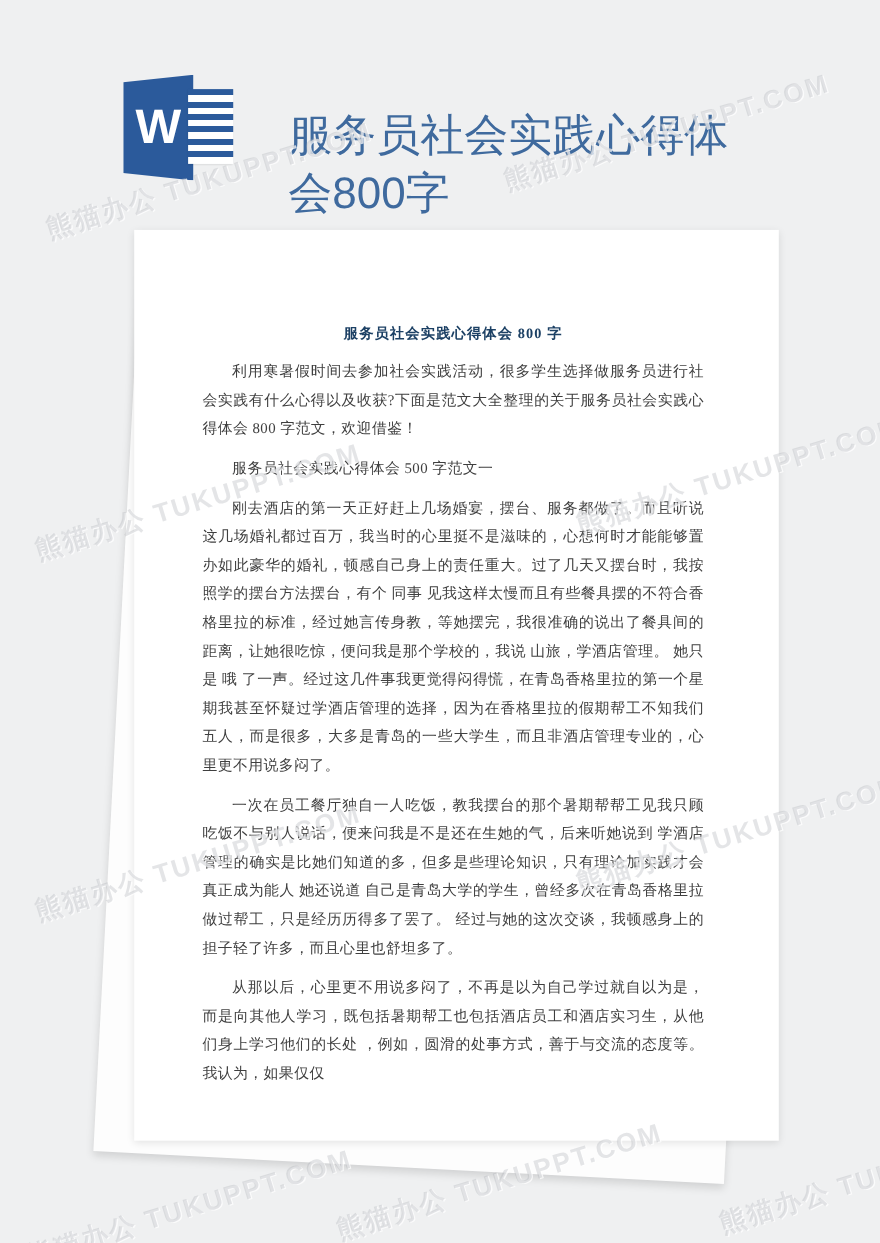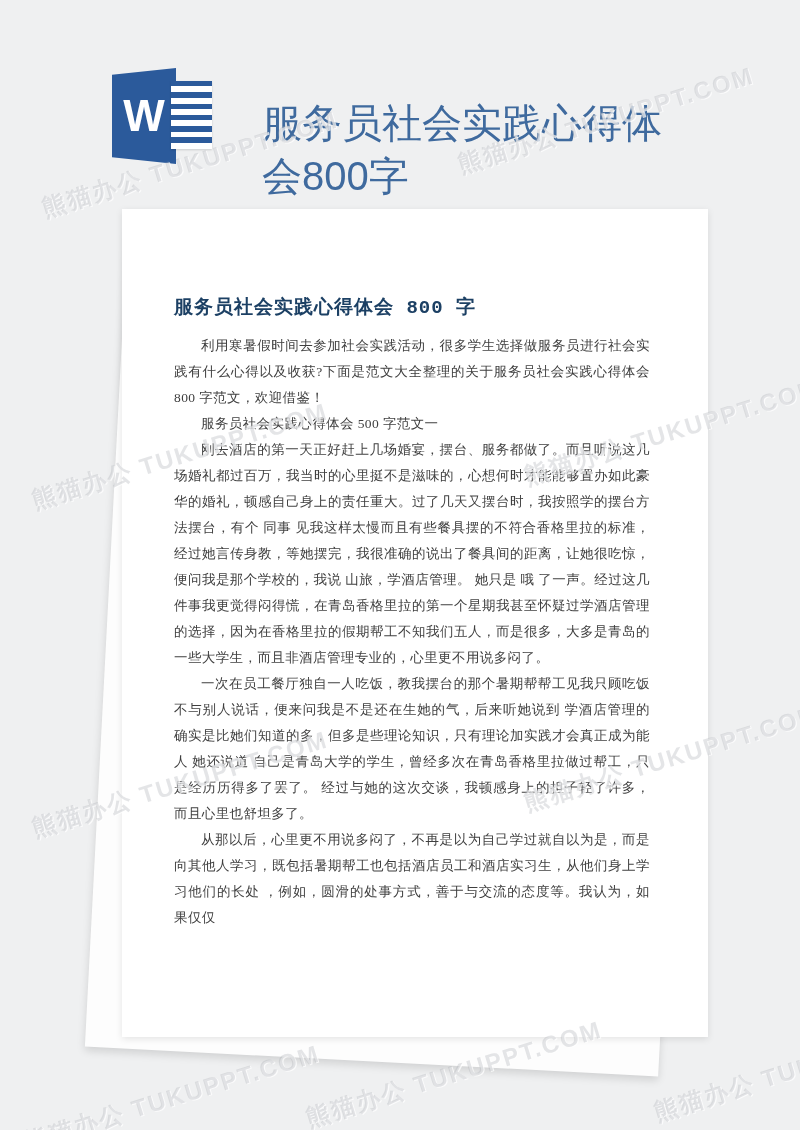--- a/index.html
+++ b/index.html
@@ -43,29 +43,29 @@
   .page-front{
     position:absolute;left:122px;top:209px;width:586px;height:828px;
     background:#ffffff;
     box-shadow:0 2px 7px rgba(0,0,0,0.10);
     z-index:2;
     box-sizing:border-box;
     padding:85px 58px 0 52px;
   }
   .doc-title{
     margin:0 0 13px 0;
-    text-align:left;
-    font-size:19px;
+    text-align:center;
+    font-size:13px;
     font-weight:bold;
     color:#1c4064;
     letter-spacing:1px;
-    font-family:Liberation Mono, monospace;
+    font-family:Liberation Serif, serif;
   }
   .doc-body p{
-    margin:0;
+    margin:10px;
     font-size:13.5px;
     line-height:26px;
     color:#3f3f3f;
     text-align:justify;
     text-indent:2em;
     font-family:"Liberation Serif","DejaVu Serif",serif;
     letter-spacing:0.4px;
   }
 
   

